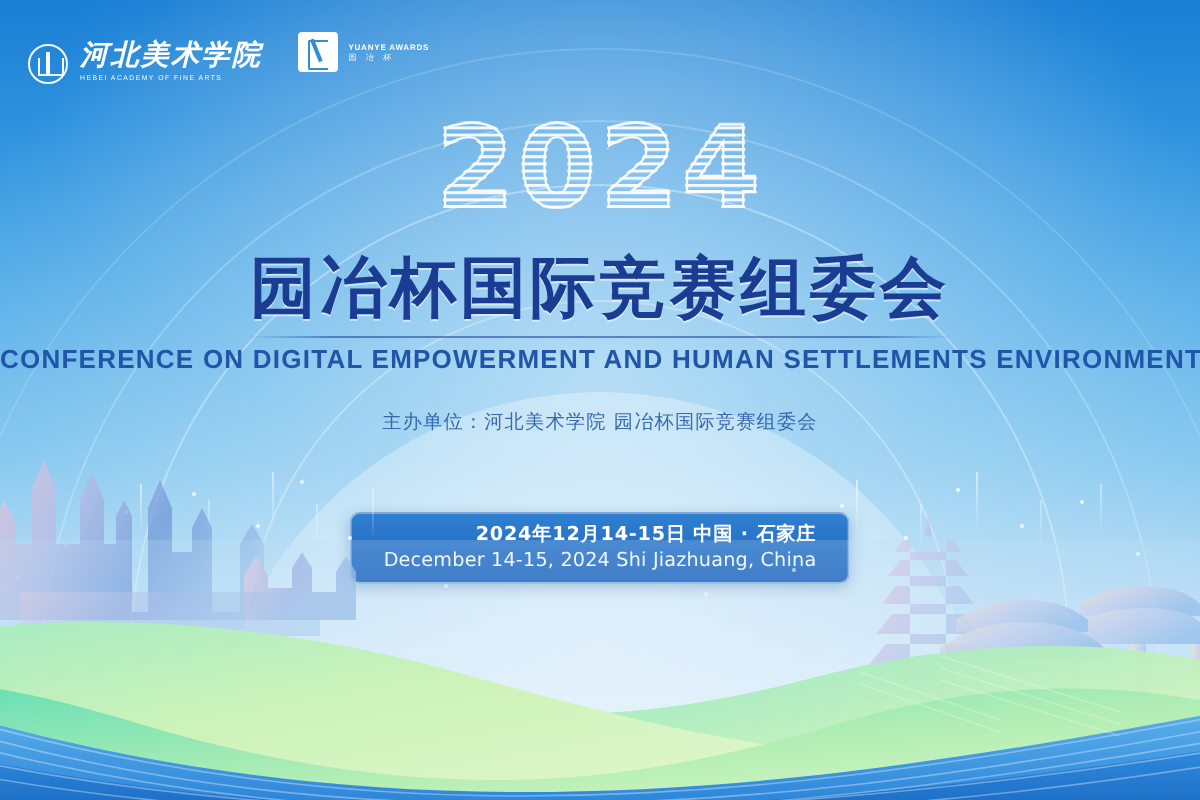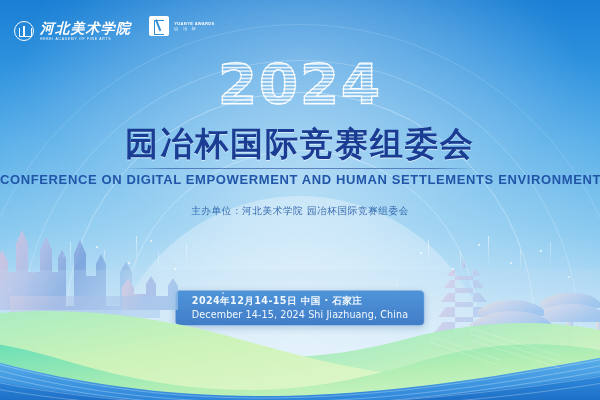--- a/index.html
+++ b/index.html
@@ -36,21 +36,21 @@
 
   
   .dome{
     position:absolute;left:50%;top:196px;transform:translateX(-50%);
     width:390px;height:390px;border-radius:50%;
     background:radial-gradient(circle at 50% 30%,rgba(255,255,255,.50) 0%,rgba(255,255,255,.26) 48%,rgba(255,255,255,0) 72%);
   }
 
   
   .header{position:absolute;left:0;top:0;width:100%;height:52px;display:flex;align-items:center;padding-left:14px;gap:18px;}
-  .logo-hafa{display:flex;align-items:flex-start;gap:6px;margin-top:11px;}
+  .logo-hafa{display:flex;align-items:center;gap:6px;margin-top:11px;}
   .seal{
     width:20px;height:20px;border-radius:50%;
     border:1.4px solid #ffffff;position:relative;flex:none;opacity:.97;
   }
   .seal::before{
     content:"";position:absolute;left:3.5px;top:6px;width:11px;height:8px;
     border:1.3px solid #fff;border-top:none;
   }
   .seal::after{
     content:"";position:absolute;left:8.4px;top:3.5px;width:1.4px;height:11px;background:#fff;
@@ -102,26 +102,26 @@
 
   
   .org{
     position:absolute;left:0;top:205px;width:100%;text-align:center;
     font-size:9.6px;color:#2a5fa8;letter-spacing:.6px;opacity:.92;
     font-family:"DejaVu Sans",sans-serif;
   }
 
   
   .date-badge{
-    position:absolute;left:50%;top:290px;transform:translateX(-50%);
+    position:absolute;left:50%;top:256px;transform:translateX(-50%);
     background:linear-gradient(180deg,#2f7fd1 0%,#1f62bb 100%);
     border:1px solid rgba(255,255,255,.45);
     border-radius:5px;
     padding:4px 16px 5px;
-    text-align:left;
+    text-align:right;
     box-shadow:0 2px 7px rgba(16,62,122,.28);
   }
   .date-cn{color:#fff;font-size:9.6px;font-weight:700;letter-spacing:.4px;white-space:nowrap;font-family:"DejaVu Sans",sans-serif;}
   .date-en{color:#fff;font-size:9.6px;font-weight:400;letter-spacing:.1px;white-space:nowrap;margin-top:1px;font-family:"DejaVu Sans",sans-serif;}
 
   
   .dots{position:absolute;inset:0;pointer-events:none;}
   .dot{position:absolute;background:#fff;border-radius:50%;opacity:.85;}
   .streak{position:absolute;width:1px;background:linear-gradient(180deg,rgba(255,255,255,.55),rgba(255,255,255,0));}
 

